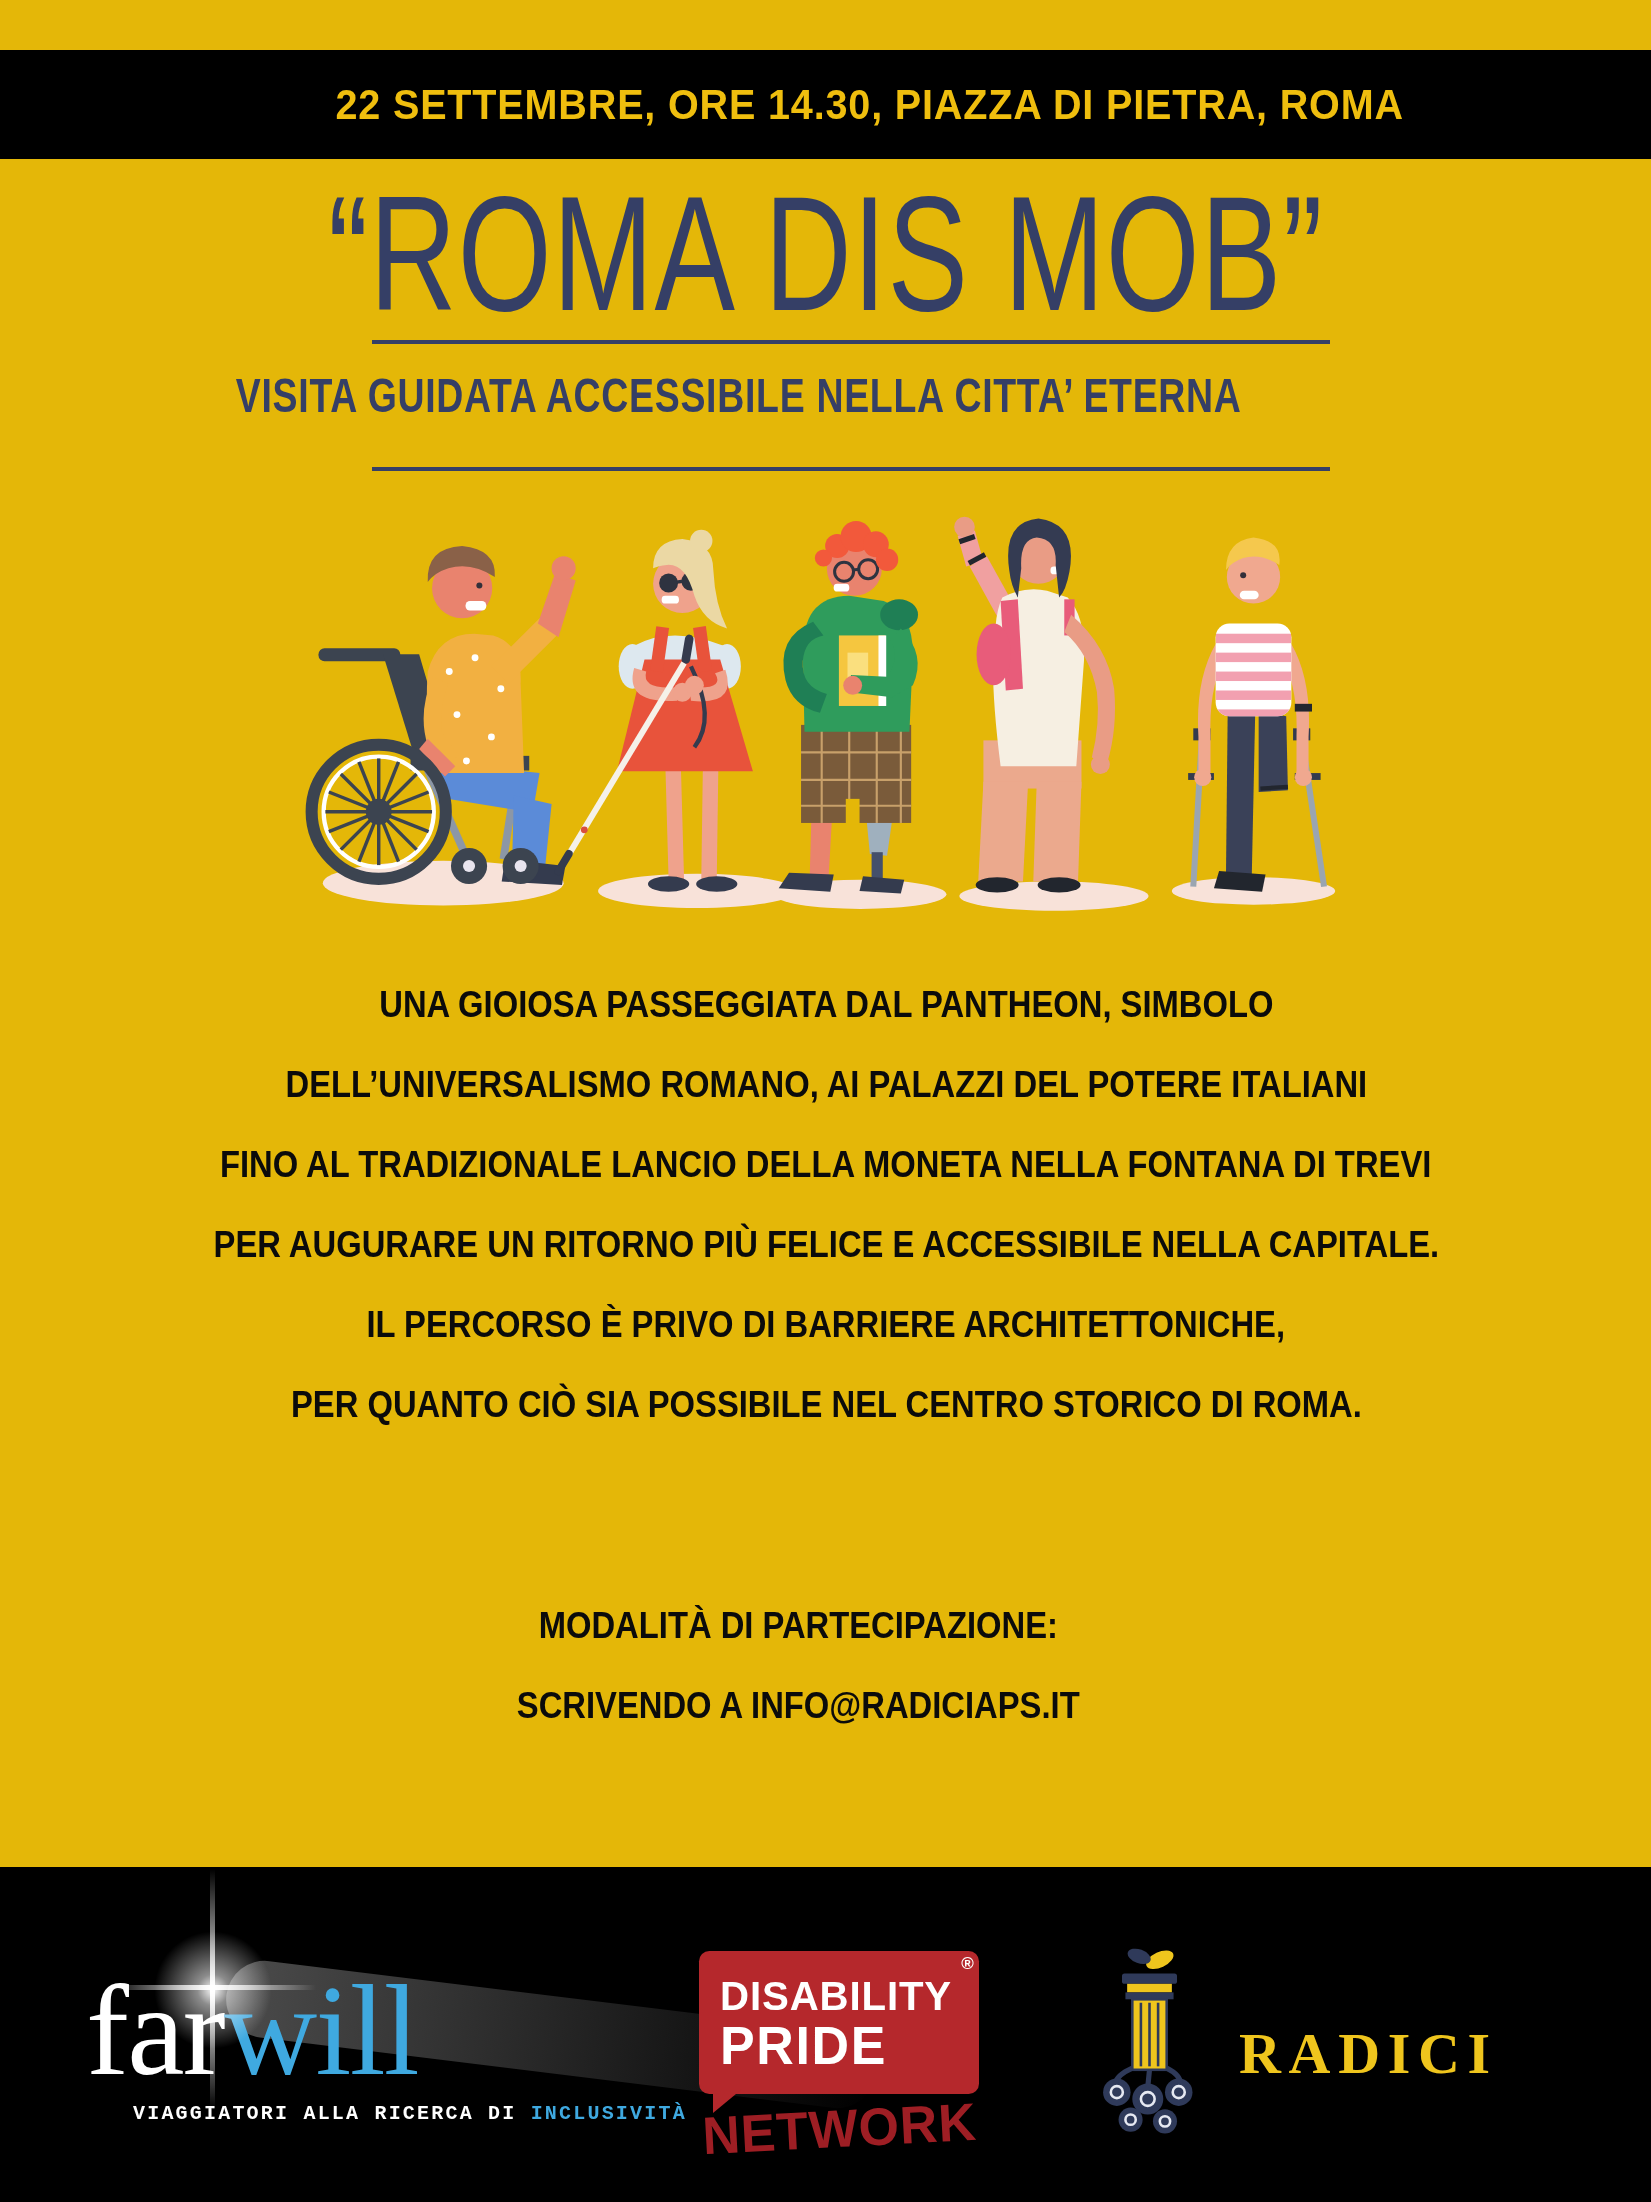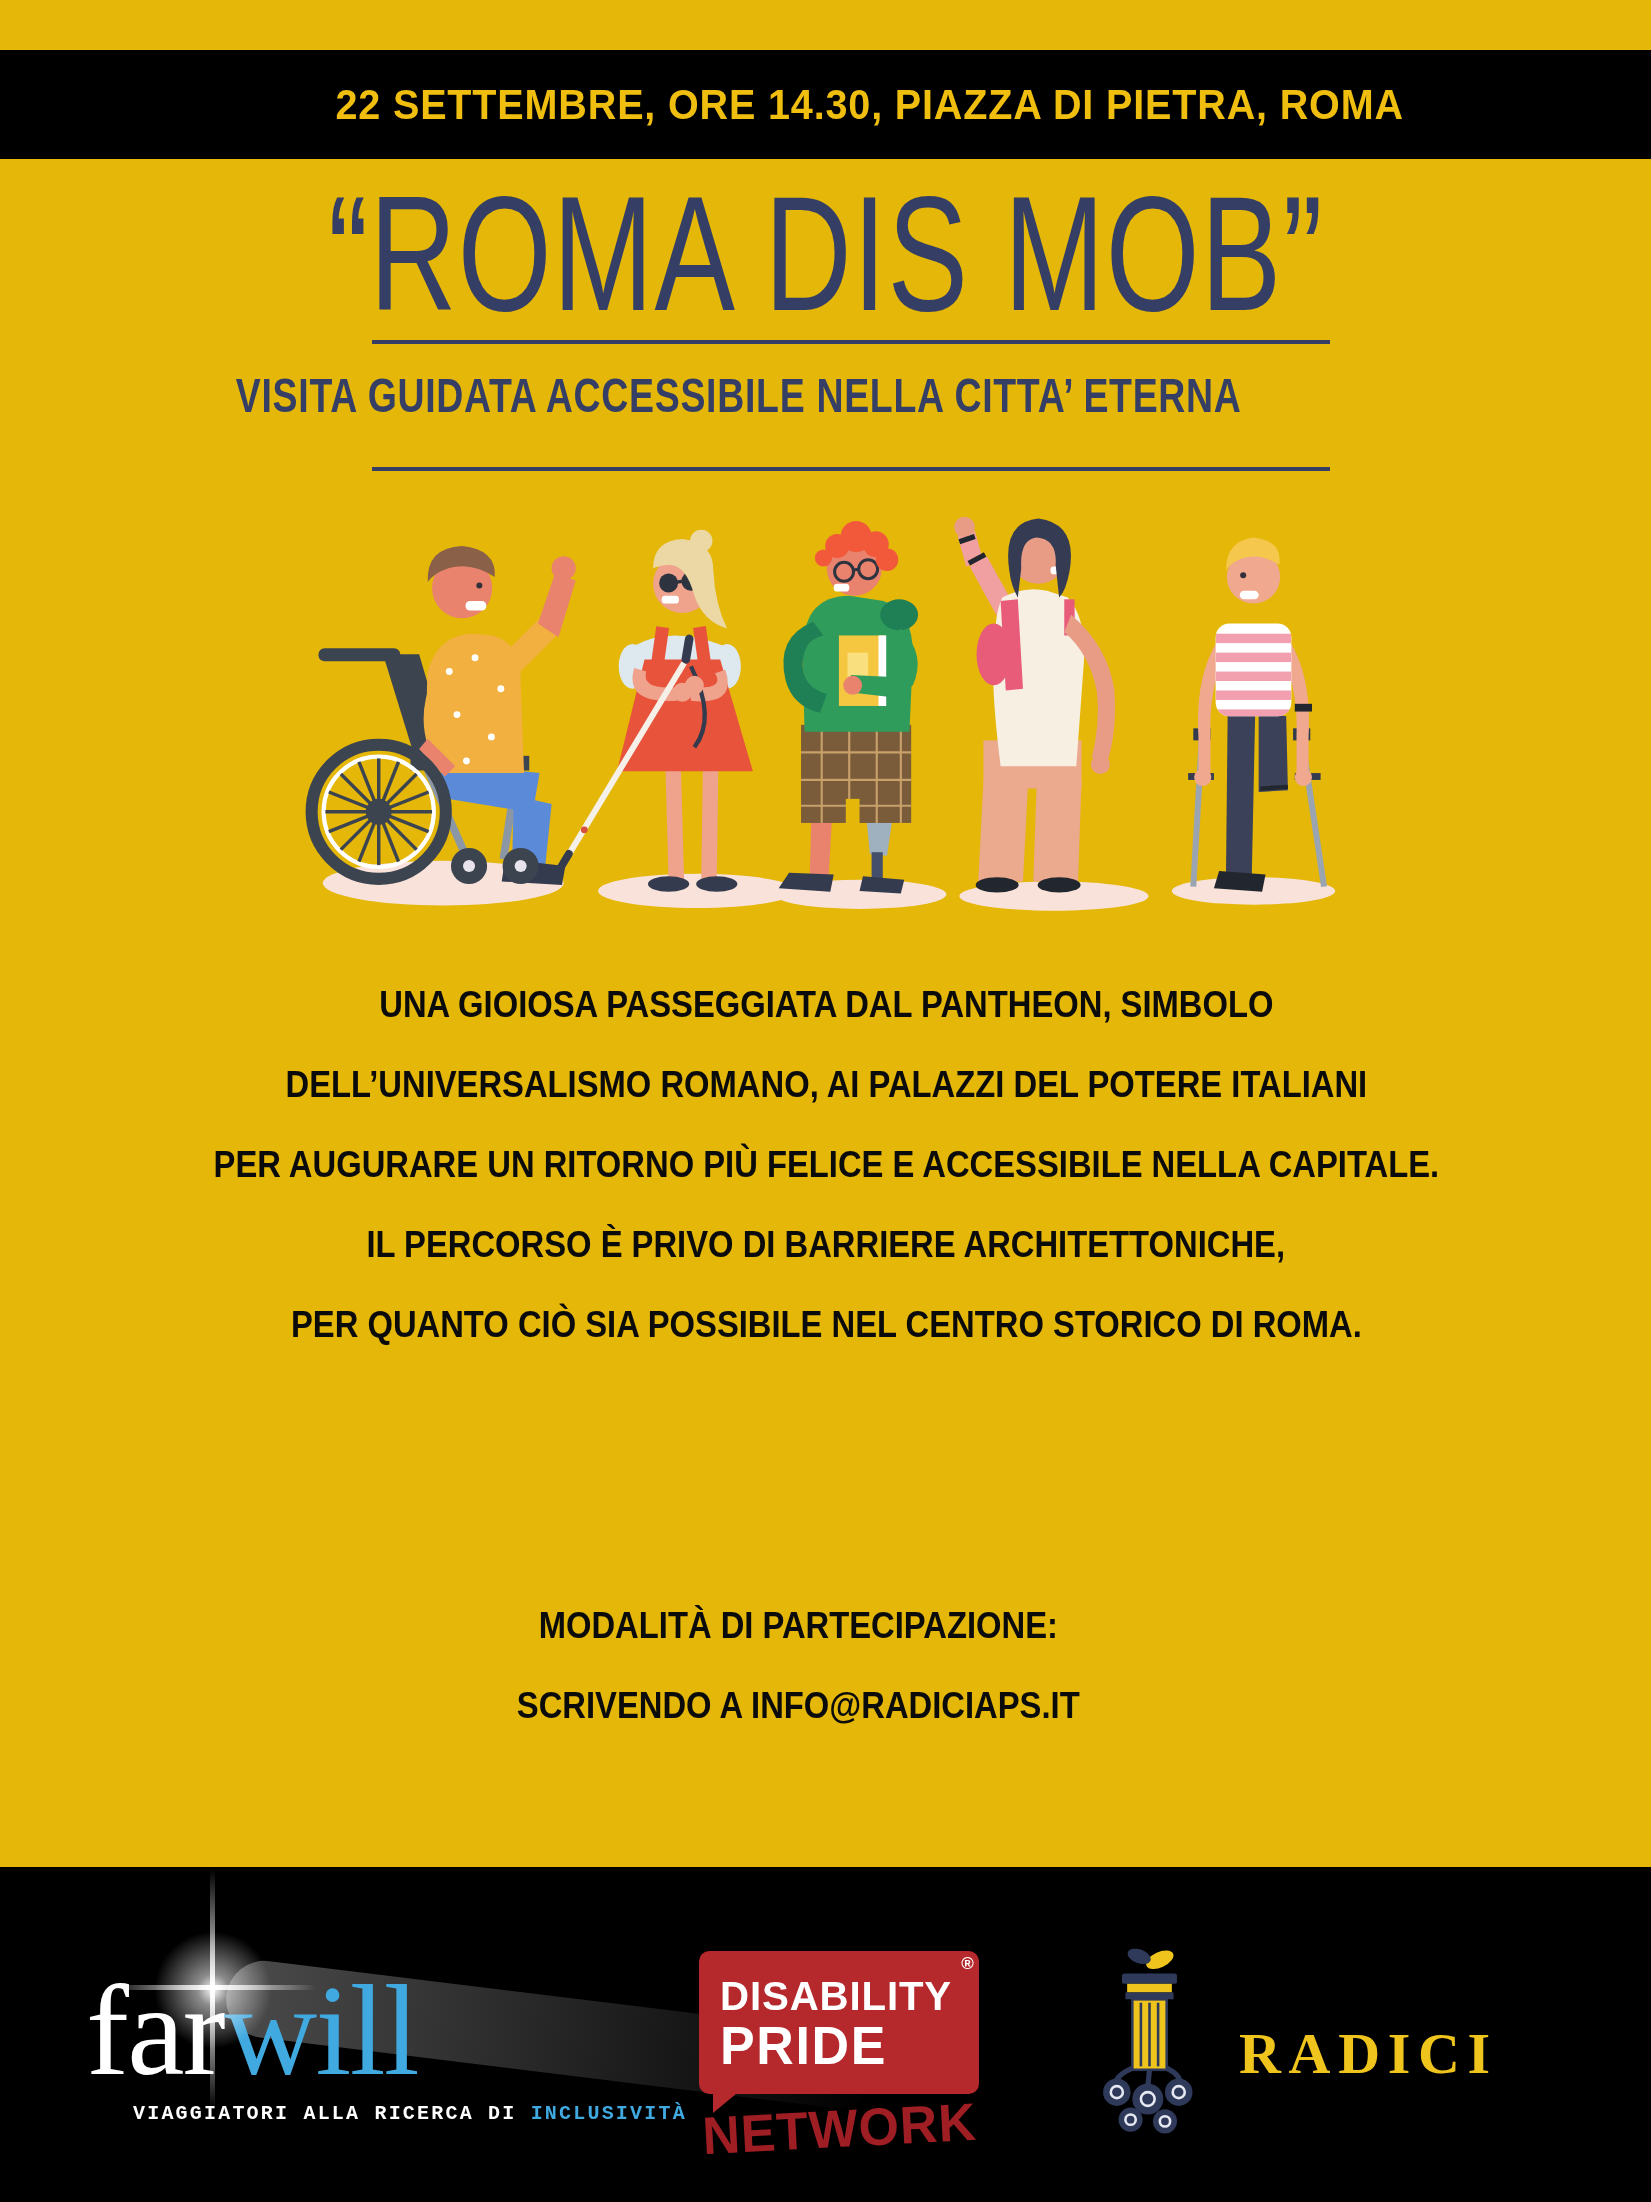--- a/index.html
+++ b/index.html
@@ -314,20 +314,21 @@
       <circle cx="1112" cy="72" r="31" fill="#F0A88F"></circle>
       <rect x="1096" y="88" width="22" height="10" rx="5" fill="#FFFFFF"></rect>
       <circle cx="1100" cy="70" r="3.5" fill="#33303A"></circle>
       <path d="M1080 64 Q1080 30 1112 26 Q1146 30 1142 58 Q1120 44 1100 50 Q1086 55 1080 64 Z" fill="#F5C84D"></path>
     </g>
   </svg>
 
   <div class="body-block">
     <div class="body-line"><span class="txt">UNA GIOIOSA PASSEGGIATA DAL PANTHEON, SIMBOLO</span></div>
     <div class="body-line"><span class="txt">DELL’UNIVERSALISMO ROMANO, AI PALAZZI DEL POTERE ITALIANI</span></div>
+    <div class="body-line"><span class="txt">FINO AL TRADIZIONALE LANCIO DELLA MONETA NELLA FONTANA DI TREVI</span></div>
     <div class="body-line"><span class="txt">PER AUGURARE UN RITORNO PIÙ FELICE E ACCESSIBILE NELLA CAPITALE.</span></div>
     <div class="body-line"><span class="txt">IL PERCORSO È PRIVO DI BARRIERE ARCHITETTONICHE,</span></div>
     <div class="body-line"><span class="txt">PER QUANTO CIÒ SIA POSSIBILE NEL CENTRO STORICO DI ROMA.</span></div>
   </div>
 
   <div class="participation">
     <div class="body-line"><span class="txt">MODALITÀ DI PARTECIPAZIONE:</span></div>
     <div class="body-line"><span class="txt">SCRIVENDO A INFO@RADICIAPS.IT</span></div>
   </div>
 

